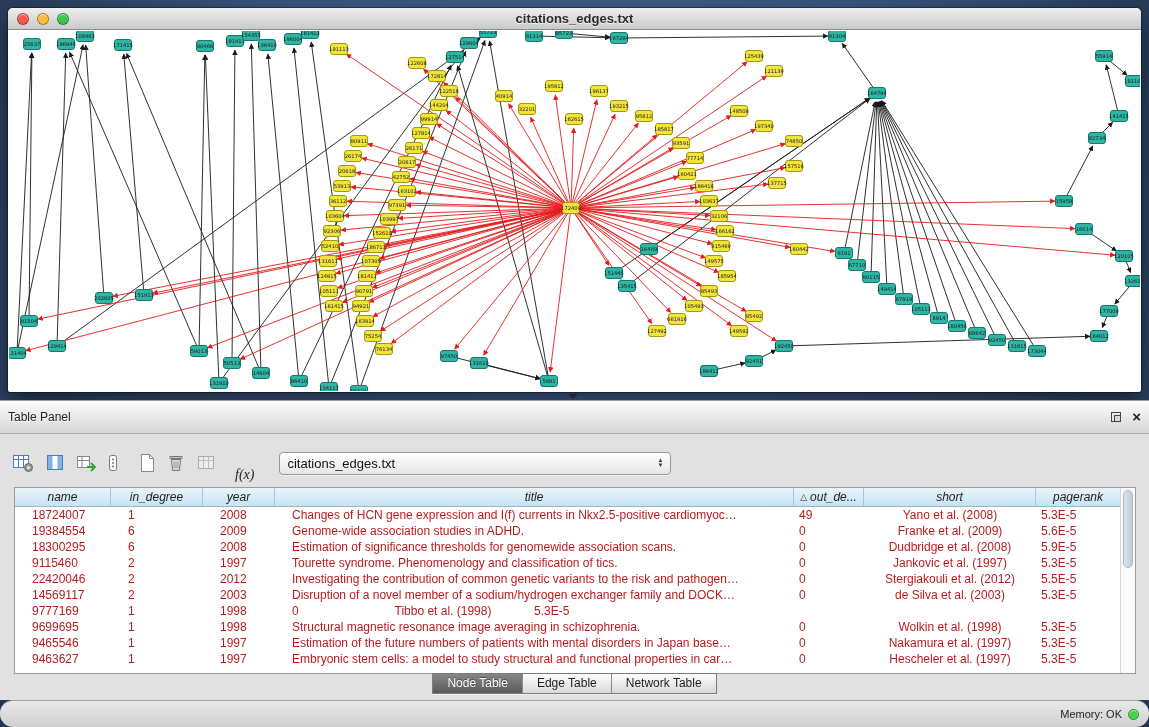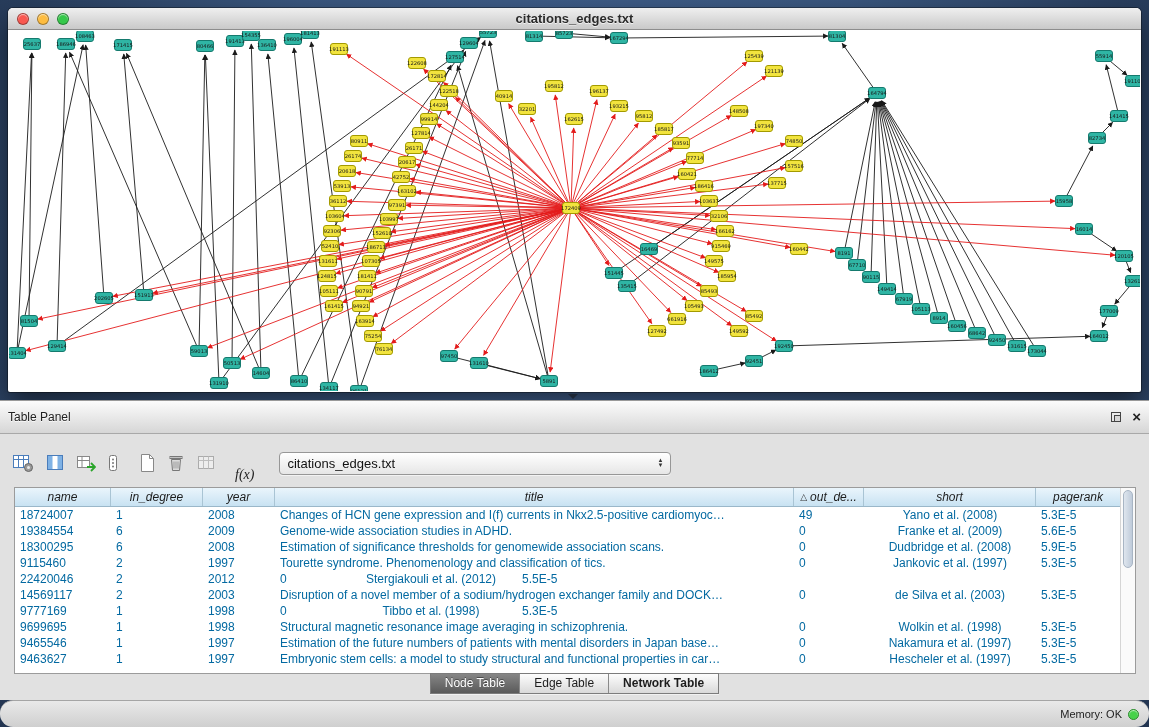--- a/index.html
+++ b/index.html
@@ -77,40 +77,40 @@
   .tmain { flex:1; min-width:0; display:flex; flex-direction:column; }
   .thead {
     display:flex; height:19px; flex:0 0 19px;
     background:linear-gradient(#eaf5fc,#c8e2f2);
     border-bottom:1px solid #9ab7c9; font-size:12px; color:#1c1c1c;
   }
   .th { display:flex; align-items:center; justify-content:center; border-right:1px solid #a9c4d4;
         overflow:hidden; white-space:nowrap; cursor:default;font-style:italic; }
   .th .sortg { font-size:9px; margin-right:3px; color:#333; }
   .tbody { flex:1; overflow:hidden; }
-  .trow { display:flex; height:16px; font-size:12px; color:#0369a1; cursor:default; }
+  .trow { display:flex; height:16px; font-size:12px; color:#b91c1c; cursor:default;padding-left:12px; }
   .td { overflow:hidden; white-space:nowrap; line-height:16px; padding-left:5px; }
   .td.center { text-align:center; padding-left:0; }
   .c-name{width:96px;flex:0 0 96px}
   .c-in{width:92px;flex:0 0 92px}
   .c-year{width:72px;flex:0 0 72px}
   .c-title{flex:1 1 auto;min-width:0}
   .c-out{width:70px;flex:0 0 70px}
   .c-short{width:172px;flex:0 0 172px}
   .c-pr{width:84px;flex:0 0 84px;border-right:none}
   .vscroll { width:15px; flex:0 0 15px; background:#fafafa; border-left:1px solid #d5d5d5; position:relative; }
   .thumb { position:absolute; left:2px; right:2px; top:2px; height:78px;
            background:linear-gradient(90deg,#dfe6ee,#bfcbda); border:1px solid #a8b5c4; border-radius:6px; }
 
   .tabs { position:absolute; left:0; right:0; bottom:6px; display:flex; justify-content:center; }
   .tabseg { display:inline-flex; border:1px solid #7c7c7c; border-radius:0; overflow:hidden;
             box-shadow:0 1px 0 rgba(255,255,255,.55); }
   .tab { padding:2px 14px; font-size:12px; line-height:15px; color:#1d1d1d;
          background:linear-gradient(#fdfdfd,#d9d9d9); border-right:1px solid #8a8a8a; cursor:default; }
-  .tab:last-child { border-right:none;font-weight:bold; }
+  .tab:last-child { border-right:none; }
   .tab.selected { background:linear-gradient(#868686,#5a5a5a); color:#fff; text-shadow:0 -1px 0 rgba(0,0,0,.4); }
 
   .statusbar {
     position:absolute; left:0; top:700px; width:1149px; height:27px;
     background:linear-gradient(#e9e9e9,#cfcfcf); border-top:1px solid #a5a5a5;
     display:flex; align-items:center; justify-content:flex-end; gap:6px;
     padding:0 10px; font-size:11px; color:#222;border-radius:13px;
   }
   .memdot { width:11px; height:11px; border-radius:50%; border:1px solid #2c8a2c;
             box-shadow:inset 0 1px 1px rgba(255,255,255,.7); }
@@ -929,20 +929,21 @@
             <div class="td c-year">1997</div>
             <div class="td c-title">Tourette syndrome. Phenomenology and classification of tics.</div>
             <div class="td c-out">0</div>
             <div class="td c-short center">Jankovic et al. (1997)</div>
             <div class="td c-pr">5.3E-5</div>
           </div>
           <div class="trow">
             <div class="td c-name">22420046</div>
             <div class="td c-in">2</div>
             <div class="td c-year">2012</div>
+            <div class="td c-title">Investigating the contribution of common genetic variants to the risk and pathogen…</div>
             <div class="td c-out">0</div>
             <div class="td c-short center">Stergiakouli et al. (2012)</div>
             <div class="td c-pr">5.5E-5</div>
           </div>
           <div class="trow">
             <div class="td c-name">14569117</div>
             <div class="td c-in">2</div>
             <div class="td c-year">2003</div>
             <div class="td c-title">Disruption of a novel member of a sodium/hydrogen exchanger family and DOCK…</div>
             <div class="td c-out">0</div>

